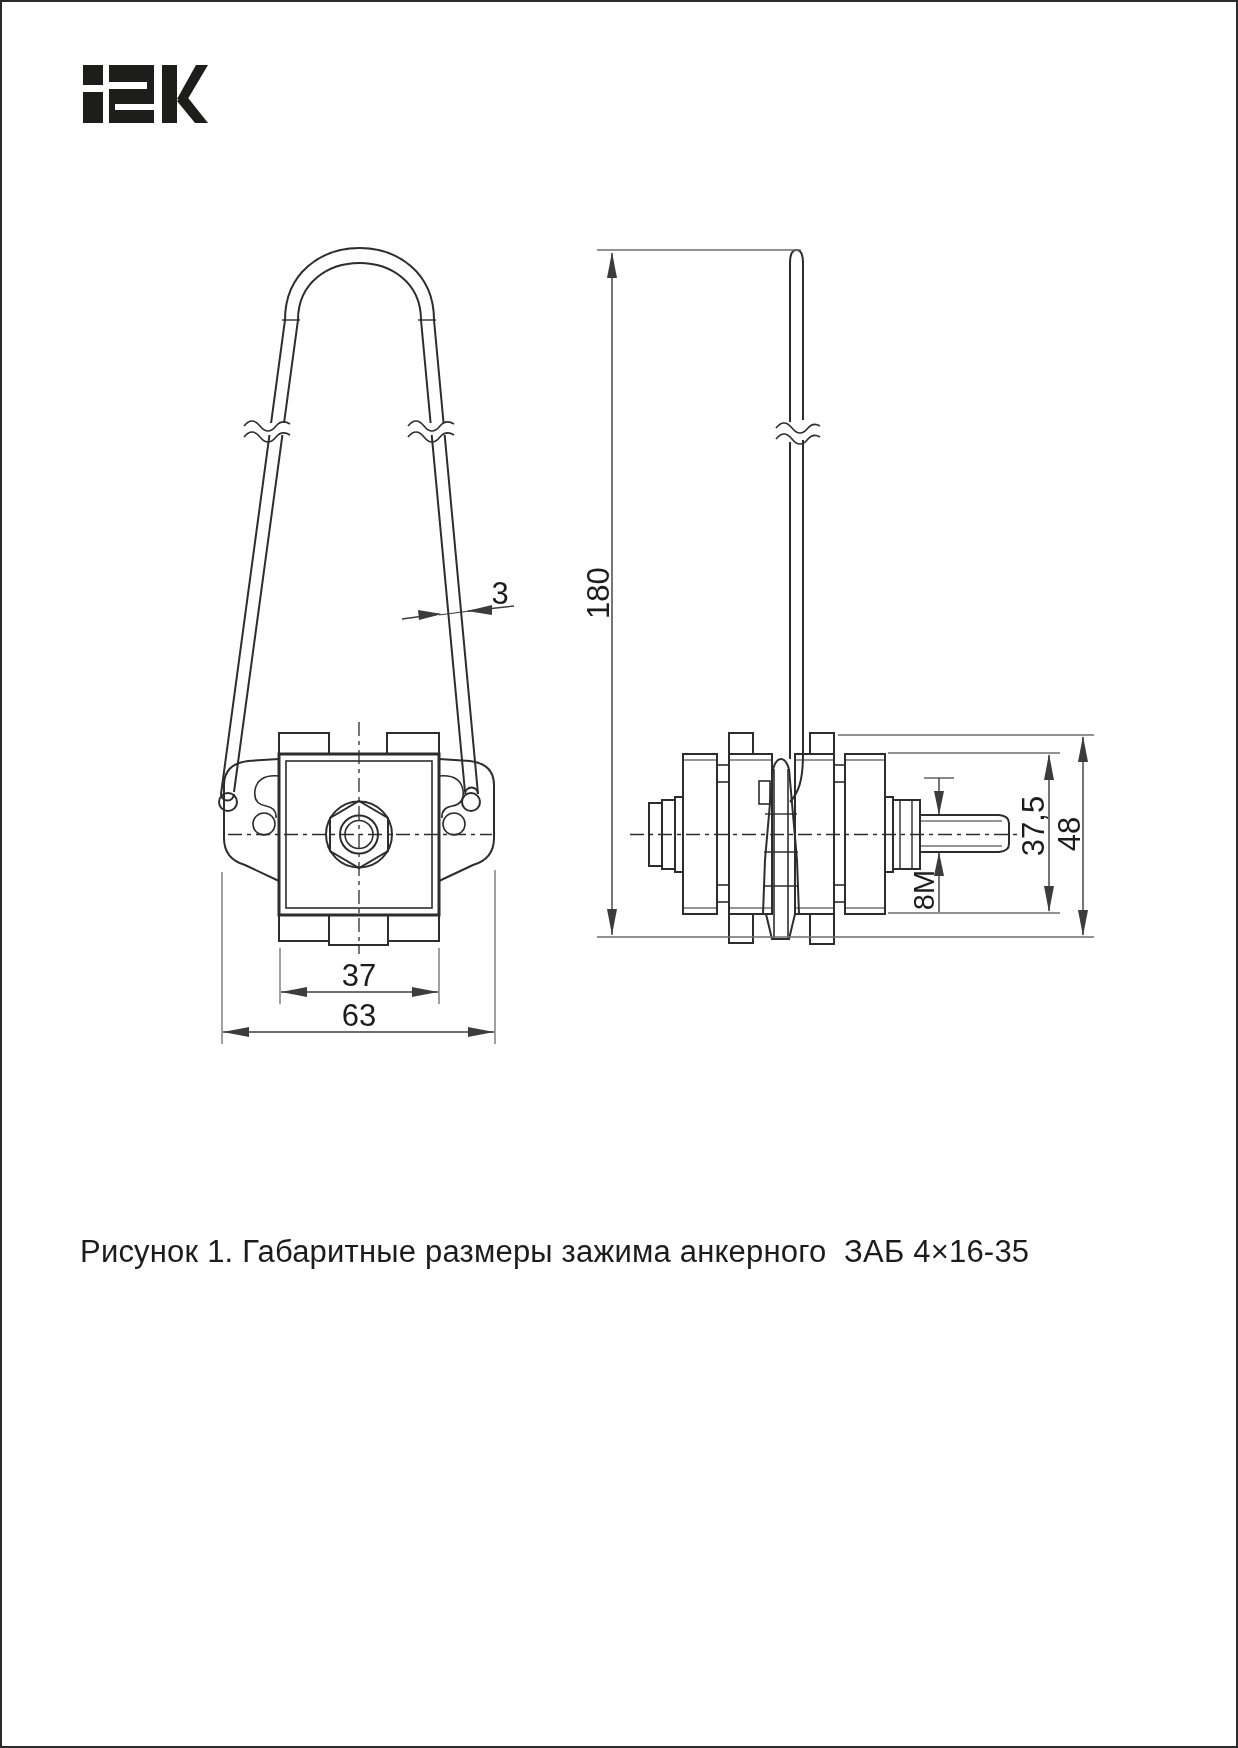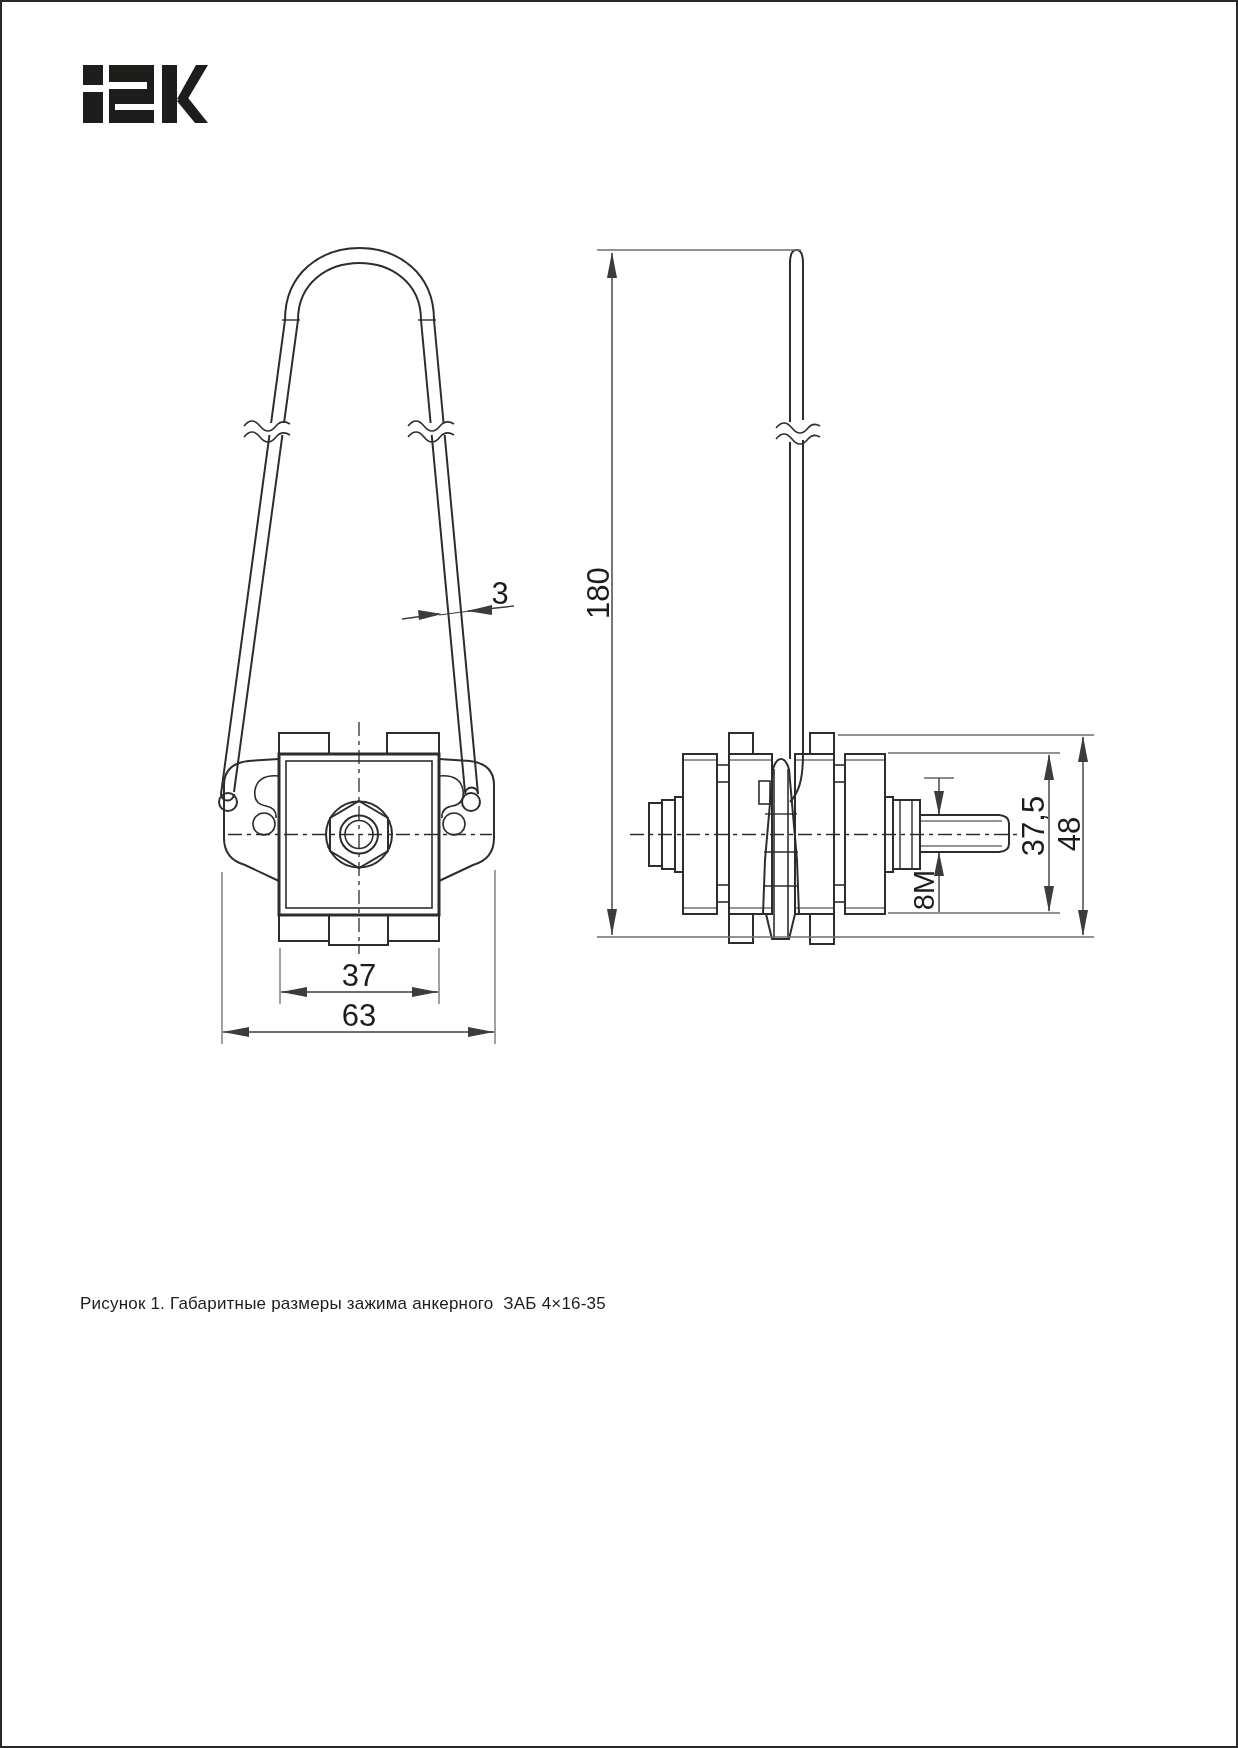--- a/index.html
+++ b/index.html
@@ -7,22 +7,22 @@
     position:relative;
     width:1238px;height:1748px;
     background:#ffffff;
     border:2px solid #2a2a2a;
     box-sizing:border-box;
     overflow:hidden;
     font-family:"Liberation Sans", sans-serif;
   }
   .drawing-svg{position:absolute;left:0;top:0;width:1234px;height:1744px;}
   .caption{
-    position:absolute;left:78px;top:1292px;
-    font-size:17px;color:#1c1c1c;letter-spacing:.2px;
+    position:absolute;left:78px;top:1232px;
+    font-size:31px;color:#1c1c1c;letter-spacing:.2px;
     white-space:pre;
   }
   .sr-only{position:absolute;width:1px;height:1px;overflow:hidden;clip:rect(0 0 0 0);}
   text{font-family:"Liberation Sans", sans-serif;}
 </style>
 </head>
 <body>
 
 <div class="page">
 

